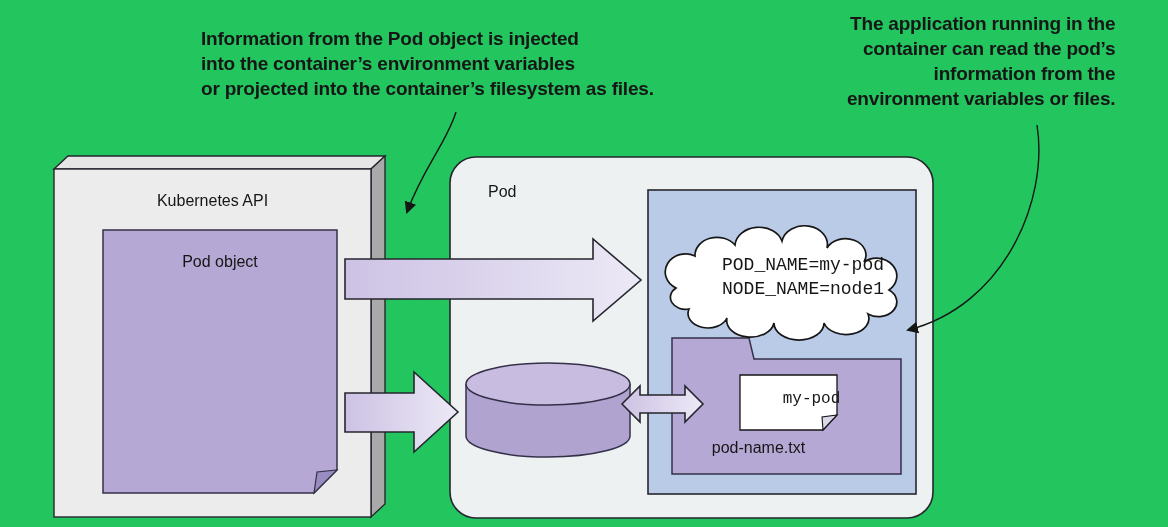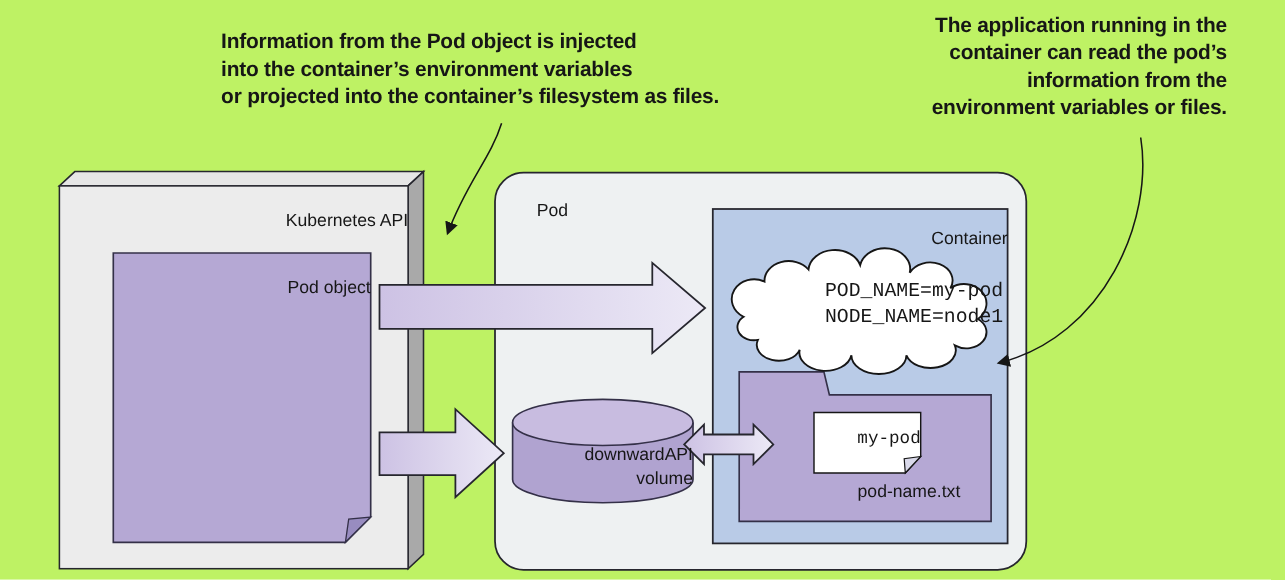--- a/index.html
+++ b/index.html
@@ -1,29 +1,29 @@
 <!DOCTYPE html>
 <html style="--ink: #161616; --border: #26262e; --borderPurple: #343048; --grayBox: #ececec; --grayTop: #e6e6e6; --graySide: #a9a9a9; --podBg: #eef1f2; --blue: #b9cbe7; --purple: #b5a8d4; --purpleMid: #b0a3d0; --purpleLight: #c8bce0; --purpleDark: #988cc0; --foldGray: #d9d9ea; --arrowFrom: #cdc2e4; --arrowTo: #ece9f6;"><head>
 <meta charset="utf-8">
 <style>
   html,body{margin:0;padding:0;background:#ffffff;}
   .canvas{
     position:relative;
     width:1168px;height:527px;
-    background:#bef264;
+    background:#22c55e;
     font-family:"Liberation Sans",sans-serif;
     color:var(--ink);
     overflow:hidden;
   }
   .canvas svg{position:absolute;left:0;top:0;}
   .lbl{position:absolute;color:var(--ink);white-space:pre-line;}
   .annot{font-weight:bold;font-size:19px;line-height:25px;letter-spacing:-0.2px;}
   .boxlbl{font-size:16px;line-height:20px;}
-  .center{text-align:right;}
-  .mono{font-family:"Liberation Mono",monospace;font-size:18px;line-height:24px;white-space:pre;}
+  .center{text-align:center;}
+  .mono{font-family:"Liberation Mono",monospace;font-size:18px;line-height:24px;white-space:pre;margin-left:23px;}
   
   .face-front{fill:var(--grayBox);stroke:var(--border);stroke-width:1.4;}
   .face-top{fill:var(--grayTop);stroke:var(--border);stroke-width:1.4;}
   .face-side{fill:var(--graySide);stroke:var(--border);stroke-width:1.4;}
   .pod-box{fill:var(--podBg);stroke:var(--border);stroke-width:1.6;}
   .container-box{fill:var(--blue);stroke:var(--border);stroke-width:1.6;}
   .purple-shape{fill:var(--purple);stroke:var(--borderPurple);stroke-width:1.5;}
   .purple-fold{fill:var(--purpleDark);stroke:var(--borderPurple);stroke-width:1.2;}
   .cyl-body{fill:var(--purpleMid);stroke:var(--borderPurple);stroke-width:1.5;}
   .cyl-top{fill:var(--purpleLight);stroke:var(--borderPurple);stroke-width:1.5;}
@@ -107,23 +107,20 @@
 or projected into the container’s filesystem as files.</div>
   <div class="lbl annot" style="left:847px;top:11px;text-align:right;">The application running in the
 container can read the pod’s
 information from the
 environment variables or files.</div>
 
   <div class="lbl boxlbl center" style="left:54px;top:191px;width:317px;">Kubernetes API</div>
   <div class="lbl boxlbl center" style="left:103px;top:252px;width:234px;">Pod object</div>
 
   <div class="lbl boxlbl" style="left:488px;top:182px;">Pod</div>
-  <div class="lbl boxlbl center" style="left:648px;top:208px;width:268px;">Container</div>
   <div class="lbl mono center" style="left:648px;top:253px;width:264px;">POD_NAME=my-pod
 NODE_NAME=node1</div>
 
   <div class="lbl mono center" style="left:740px;top:387px;width:97px;font-size:16px;">my-pod</div>
-  <div class="lbl boxlbl center" style="left:676px;top:438px;width:197px;">pod-name.txt</div>
+  <div class="lbl boxlbl center" style="left:660px;top:438px;width:197px;">pod-name.txt</div>
 
-  <div class="lbl boxlbl center" style="left:466px;top:403px;width:164px;line-height:22px;">downwardAPI
-volume</div>
 
 </div>
 
 </body></html>

